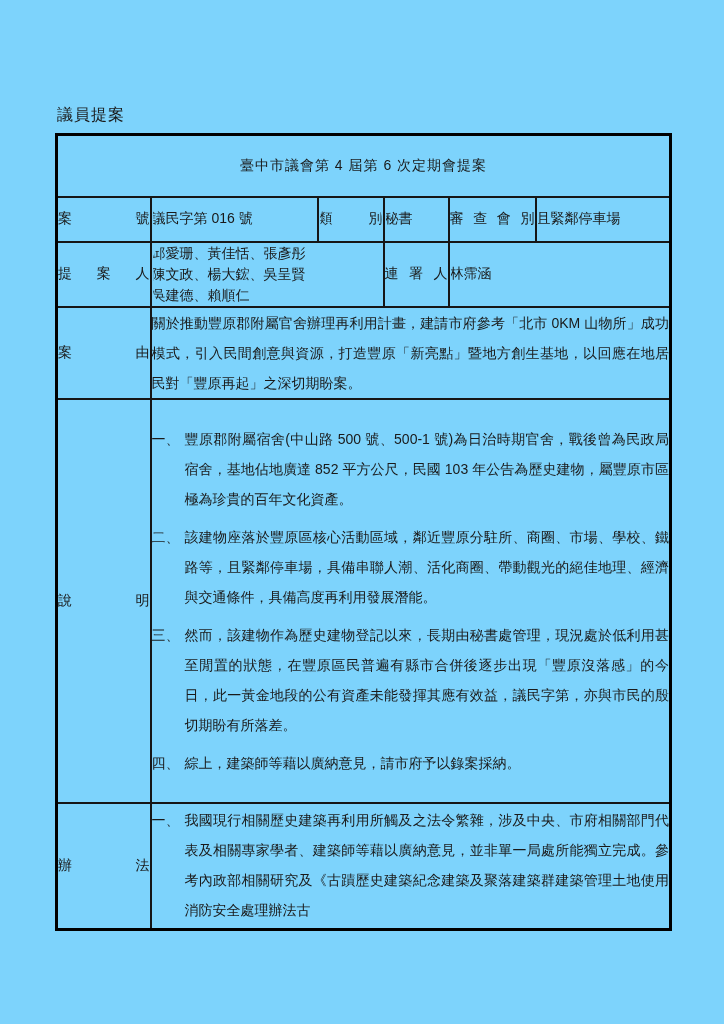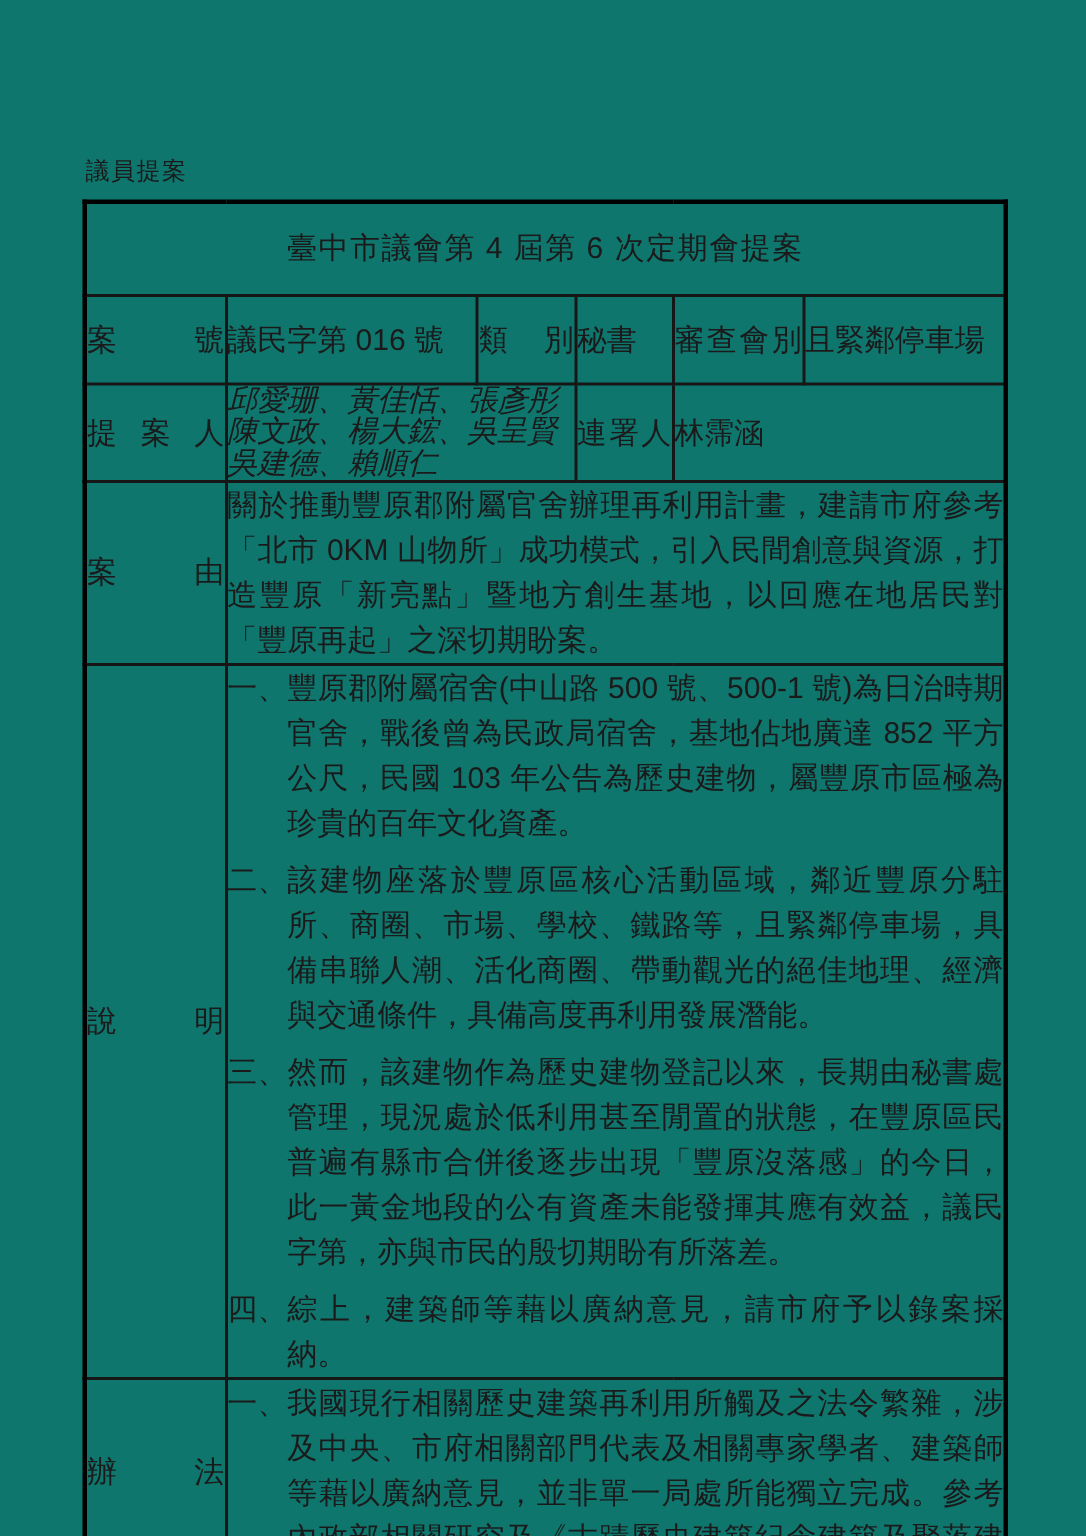--- a/index.html
+++ b/index.html
@@ -3,62 +3,62 @@
 <meta charset="utf-8">
 <style>
   * { box-sizing: border-box; }
   html, body { margin: 0; padding: 0; background: #ffffff; }
   body {
     width: 724px; height: 1024px;
     font-family: "Liberation Sans", "DejaVu Sans", sans-serif;
     color: #1a1a1a;
     -webkit-font-smoothing: antialiased;
   }
-  .page { position: relative; width: 724px; height: 1024px; background: #0f766e; overflow: hidden; }
+  .page { position: relative; width: 724px; height: 1024px; background: #7dd3fc; overflow: hidden; }
 
   .doc-label {
     position: absolute; left: 57px; top: 105px;
     font-size: 16px; line-height: 20px; letter-spacing: 1px;
   }
 
   table.form {
     position: absolute; left: 55px; top: 133px;
     width: 614px;
     border-collapse: collapse;
     table-layout: fixed;
     border: 3px solid #000000;
   }
   table.form td {
     border: 2px solid #161616;
     padding: 0;
-    font-size: 20px;
+    font-size: 14px;
     vertical-align: middle;
     overflow: hidden;
   }
 
   td.title {
     text-align: center;
     font-size: 21px;
     letter-spacing: 1px;
     height: 62px;
   }
 
   td.lbl {
     padding: 0 14px;
     text-align: justify;
     text-align-last: justify;
     font-size: 16px;
   }
   td.lbl-sm { padding: 0 10px; border-radius: 26px; }
   td.lbl-xs { padding: 0 8px; font-family: Liberation Mono, monospace; }
 
-  td.val { padding: 0 10px; font-size: 16px; }
+  td.val { padding: 0 10px; font-size: 16px; border-radius: 18px; }
 
   td.names { padding: 2px 10px; }
-  td.names div { line-height: 21px; white-space: nowrap; font-style: italic; }
+  td.names div { line-height: 21px; white-space: nowrap; }
 
   td.body {
     vertical-align: top;
     padding: 7px 12px 0 10px;
     line-height: 30px;
     text-align: justify;
     text-justify: inter-ideograph;
   }
 
   .item { display: flex; margin-bottom: 8px; }
@@ -83,21 +83,21 @@
       <col style="width:65px">
       <col style="width:87px">
       <col style="width:135px">
     </colgroup>
 
     <tbody>
         <tr>
       <td colspan="6" class="title">臺中市議會第 4 屆第 6 次定期會提案</td>
     </tr>
 
-    <tr style="height:59px">
+    <tr style="height:45px">
       <td class="lbl">案號</td>
       <td class="val">議民字第 016 號</td>
       <td class="lbl lbl-sm">類別</td>
       <td class="val">秘書</td>
       <td class="lbl lbl-xs">審查會別</td>
       <td class="val">且緊鄰停車場</td>
     </tr>
 
     <tr style="height:64px">
       <td class="lbl">提案人</td>

